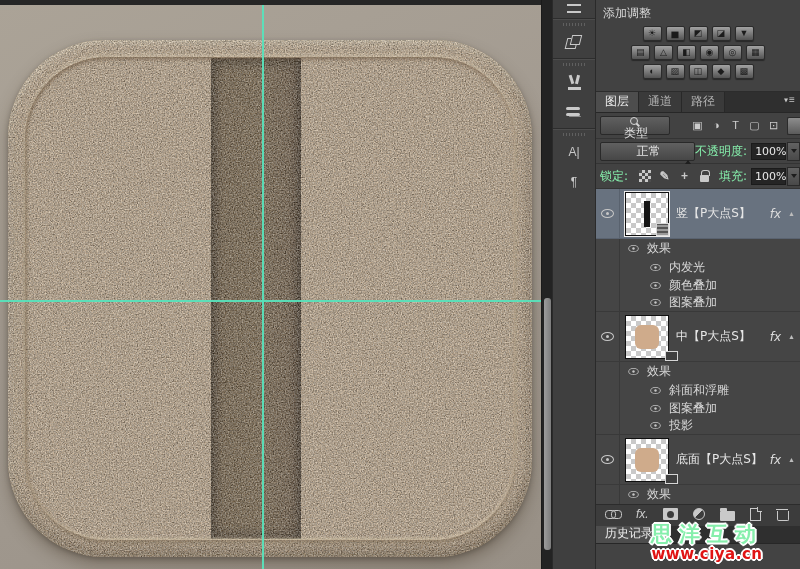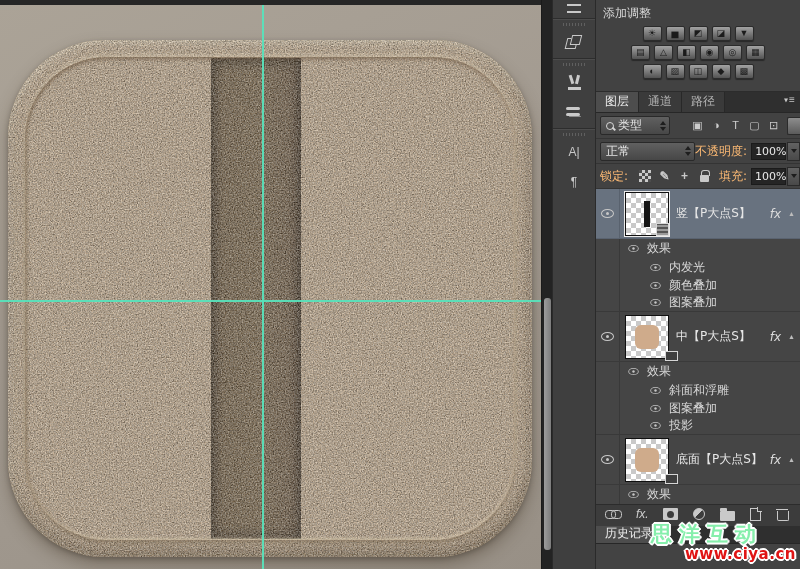--- a/index.html
+++ b/index.html
@@ -83,41 +83,41 @@
   .tabbar{height:21px;background:#2f2f2f;display:flex;align-items:stretch;border-bottom:1px solid #272727;font-family:Liberation Mono, monospace;}
   .tab{padding:0 9px;font-size:12px;line-height:20px;color:#b2b2b2;background:#3a3a3a;
        border-right:1px solid #282828;}
   .tab.active{background:#4d4d4d;color:#ececec;}
   .panelmenu{margin-left:auto;color:#c7c7c7;font-size:10px;line-height:18px;padding:0 5px;}
 
   
   .filter-row{height:26px;display:flex;align-items:center;padding:0 0 0 4px;background:#424242;
               border-bottom:1px solid #343434;}
   .dd{display:flex;align-items:center;height:19px;background:linear-gradient(180deg,#606060,#474747);
-      border:1px solid #292929;border-radius:2px;color:#e4e4e4;font-size:12px;padding:0 3px 0 5px;}
+      border:1px solid #292929;border-radius:2px;color:#e4e4e4;font-size:12px;padding:0 3px 0 5px;flex-direction:column;}
   .dd-search{width:70px;}
   .magnifier{width:8px;height:8px;border:1.5px solid #d6d6d6;border-radius:50%;position:relative;
              margin-right:4px;flex:none;}
   .magnifier::after{content:"";position:absolute;width:4px;height:1.5px;background:#d6d6d6;
                     transform:rotate(45deg);right:-3px;bottom:-1px;}
   .updn{display:flex;flex-direction:column;gap:2px;margin-left:auto;padding-left:3px;}
   .updn i{width:0;height:0;border-left:3.5px solid transparent;border-right:3.5px solid transparent;}
   .updn .u{border-bottom:4px solid #1e1e1e;}
   .updn .d{border-top:4px solid #1e1e1e;}
   .fbtns{display:flex;margin-left:auto;}
   .fbtn{width:19px;height:17px;border:none;background:transparent;color:#cccccc;font-size:11px;
         line-height:17px;text-align:center;padding:0;}
   .ftoggle{width:13px;height:18px;margin-left:4px;background:linear-gradient(180deg,#8d8d8d,#5b5b5b);
            border:1px solid #2b2b2b;border-right:none;border-radius:2px 0 0 2px;}
 
   
   .blend-row,.lock-row{height:25px;display:flex;align-items:center;padding:0 0 0 4px;
                        background:#424242;border-bottom:1px solid #343434;}
   .dd-blend{width:96px;}
-  .rlabel{font-size:12px;color:#fdba74;margin-left:auto;padding-right:4px;white-space:nowrap;}
+  .rlabel{font-size:12px;color:#86efac;margin-left:auto;padding-right:4px;white-space:nowrap;}
   .valbox{width:35px;height:17px;background:#252525;border:1px solid #1b1b1b;color:#e8e8e8;
           font-size:11px;text-align:right;padding:0 3px;line-height:15px;}
   .ddbtn{width:13px;height:19px;margin:0 0 0 1px;background:linear-gradient(180deg,#626262,#494949);
          border:1px solid #2a2a2a;display:flex;align-items:center;justify-content:center;padding:0;}
   .ddbtn i{width:0;height:0;border-left:3.5px solid transparent;border-right:3.5px solid transparent;
            border-top:4px solid #1d1d1d;}
   .lkbtns{display:flex;gap:3px;margin-left:4px;}
   .lkbtn{width:17px;height:17px;display:flex;align-items:center;justify-content:center;
          background:transparent;border:none;color:#c9c9c9;font-size:12px;padding:0;font-weight:bold;}
   .checker-ic{width:12px;height:12px;background:conic-gradient(#c9c9c9 0 25%,#4c4c4c 0 50%,#c9c9c9 0 75%,#4c4c4c 0);
@@ -496,14 +496,14 @@
     </div>
 
   <div class="tabbar hist-tabbar">
     <div class="tab active">历史记录</div>
   </div>
 
 </div>
 
 <div class="watermark">
   <div class="wm1" style="color: #86efac;">思洋互动</div>
-  <div class="wm2" style="color: rgb(224, 20, 20); text-align: right;">www.ciya.cn</div>
+  <div class="wm2" style="color: rgb(224, 20, 20);">www.ciya.cn</div>
 </div>
 
 </body></html>

